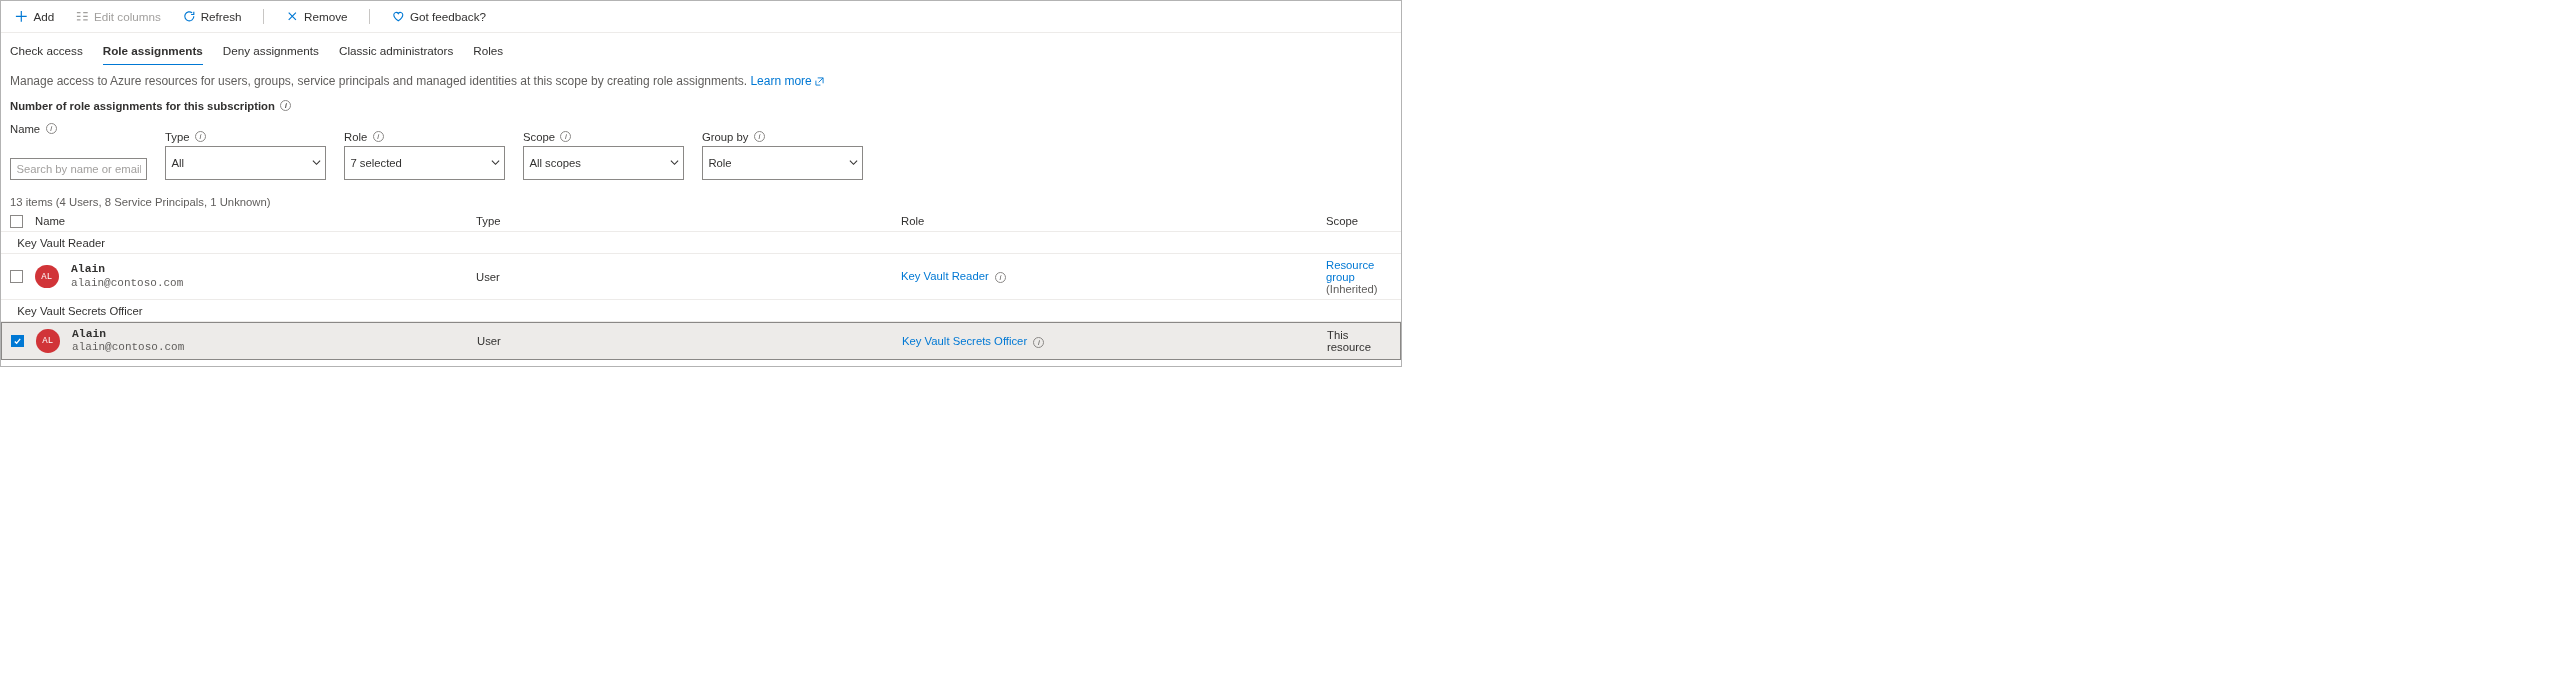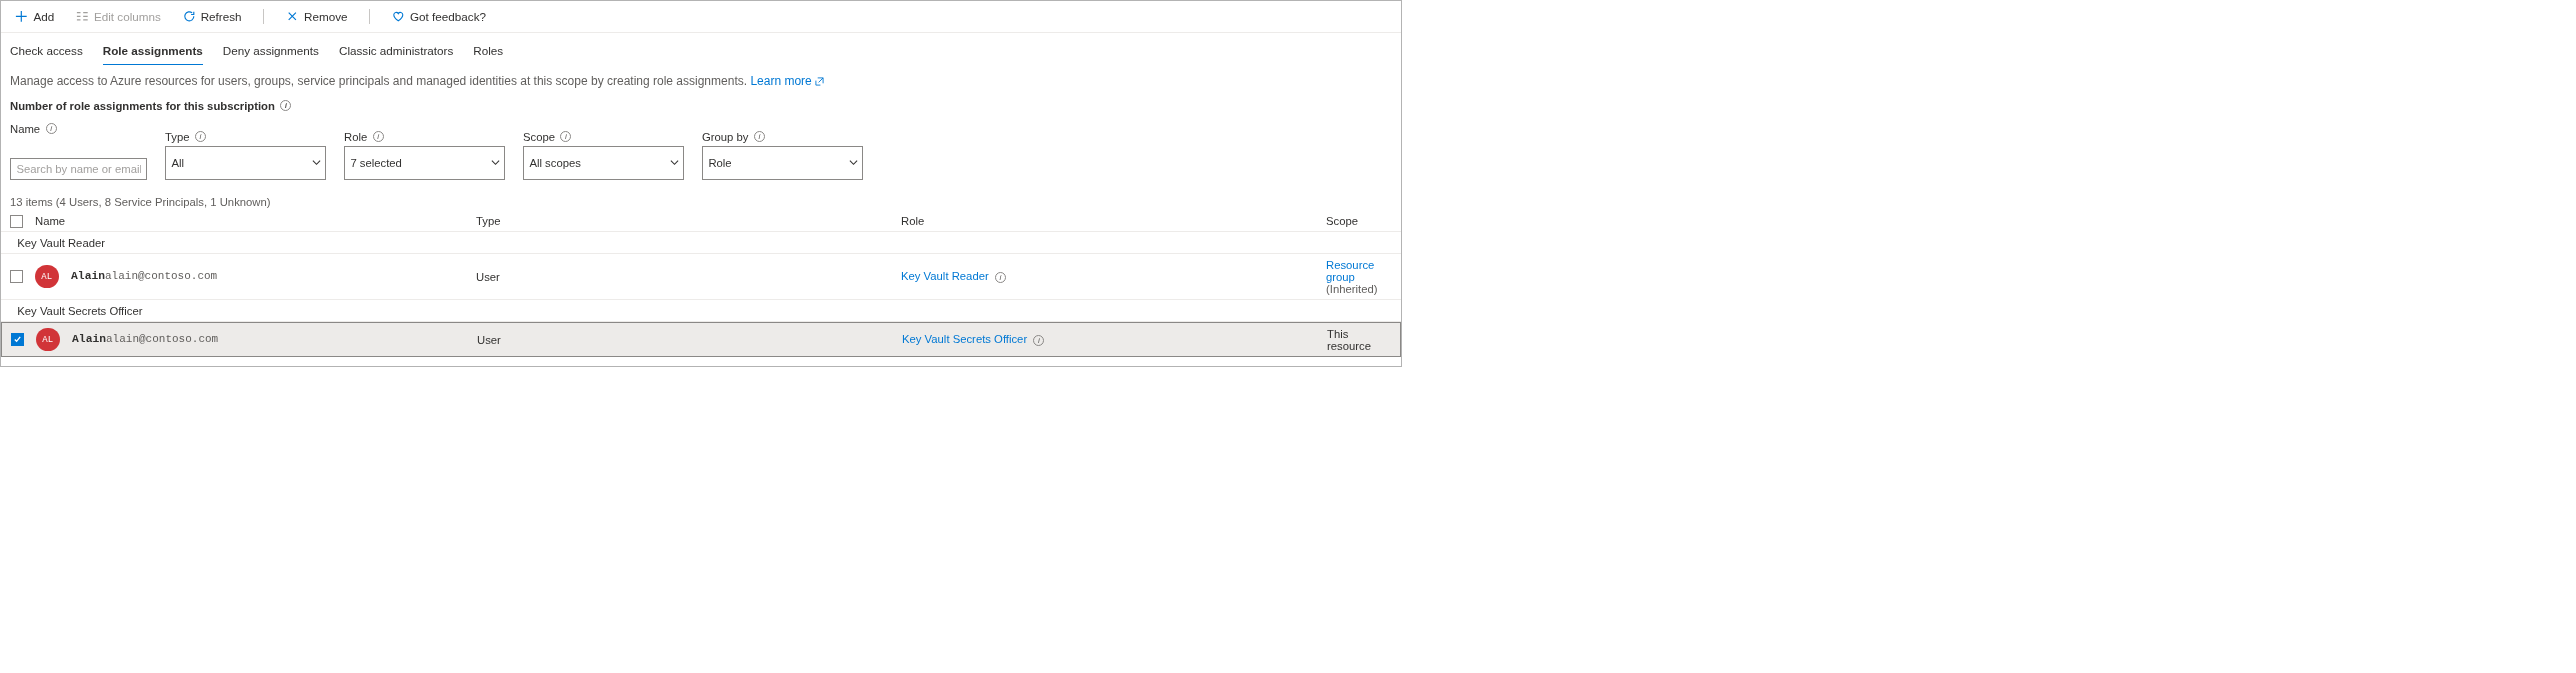--- a/index.html
+++ b/index.html
@@ -164,21 +164,21 @@
       border-radius: 50%;
       background: #d13438;
       color: #fff;
       font-size: 9px;
       display: inline-flex;
       align-items: center;
       justify-content: center;
       margin-right: 12.6px;
     }
     .user-cell { display: inline-flex; align-items: center; font-family: Liberation Mono, monospace; }
-    .user-names { display: flex; line-height: 1.2; }
+    .user-names { display: flex; flex-direction: column; line-height: 1.2; }
     .user-name { font-weight: 600; font-size: 11.3px; }
     .user-email { font-size: 11px; color: #605e5c; }
     .checkbox {
       width: 12.6px; height: 12.6px;
       border: 0.9px solid #8a8886;
       background: #fff;
       display: inline-flex;
       align-items: center;
       justify-content: center;
       cursor: pointer;

